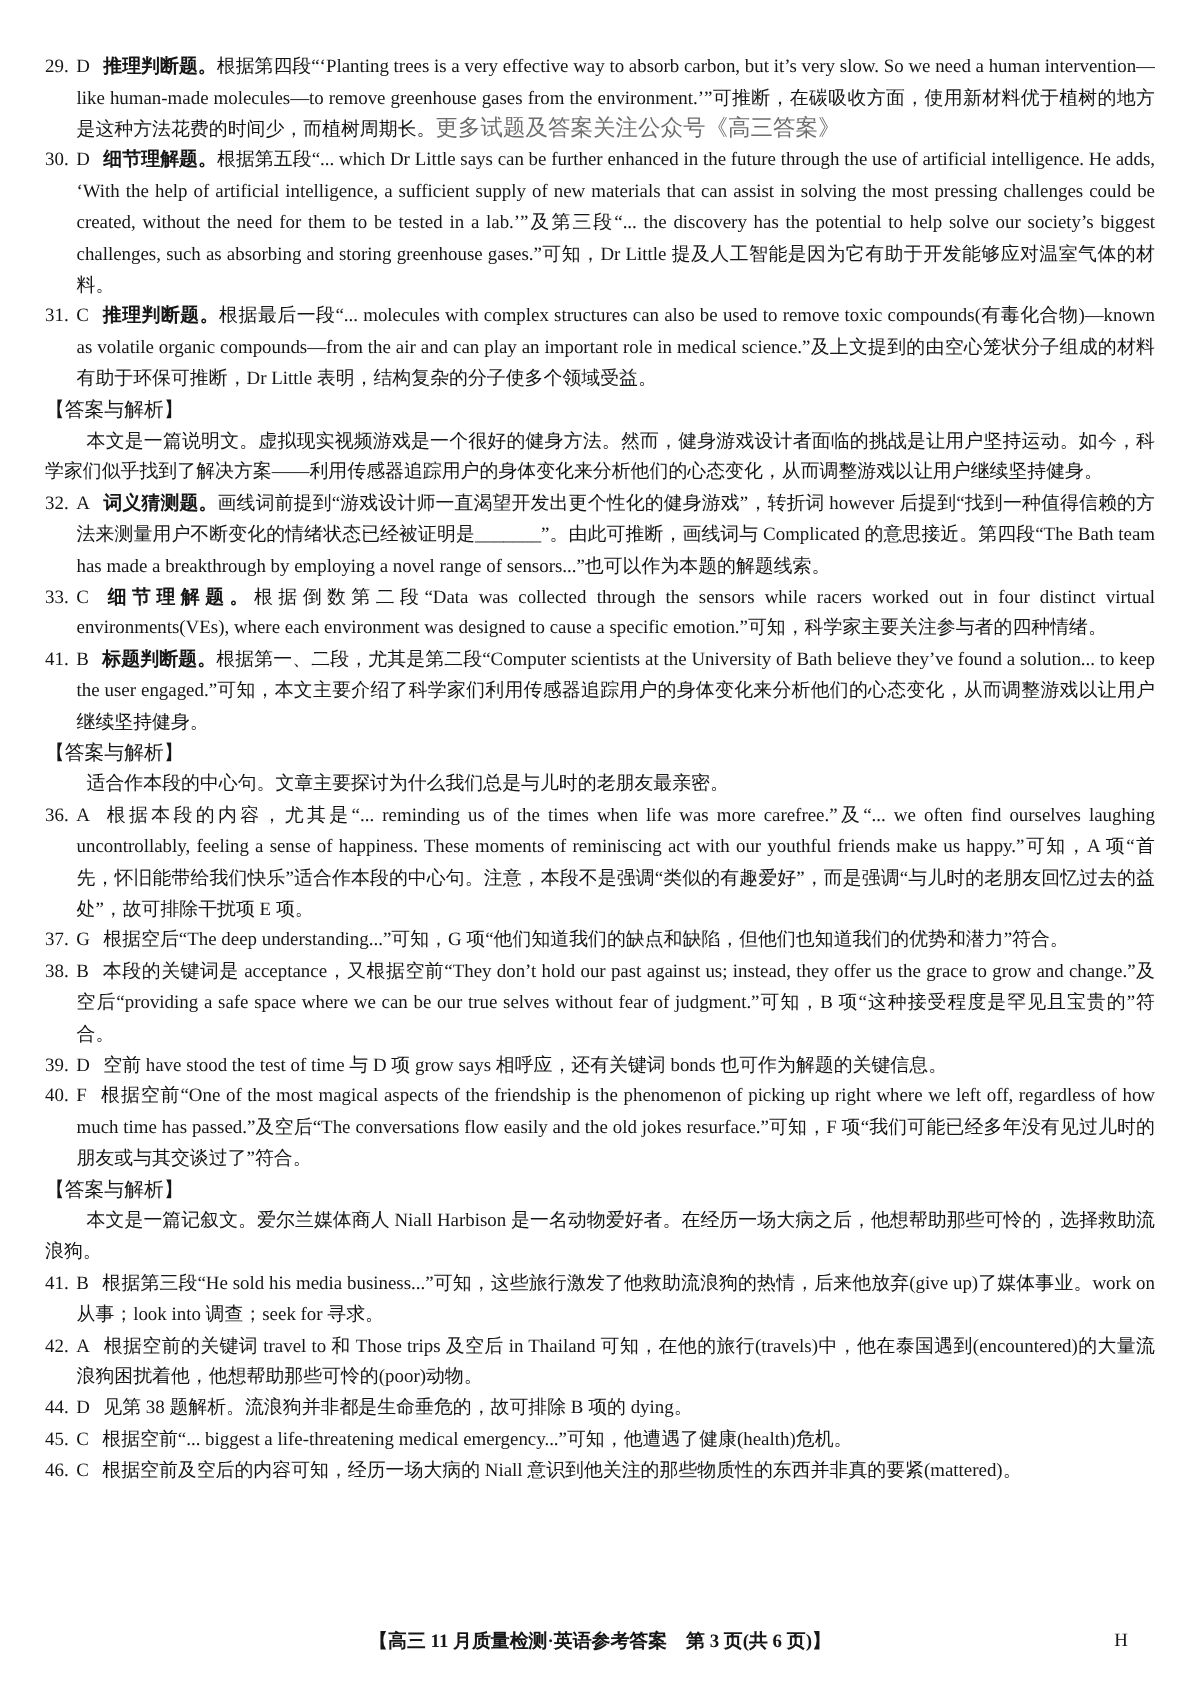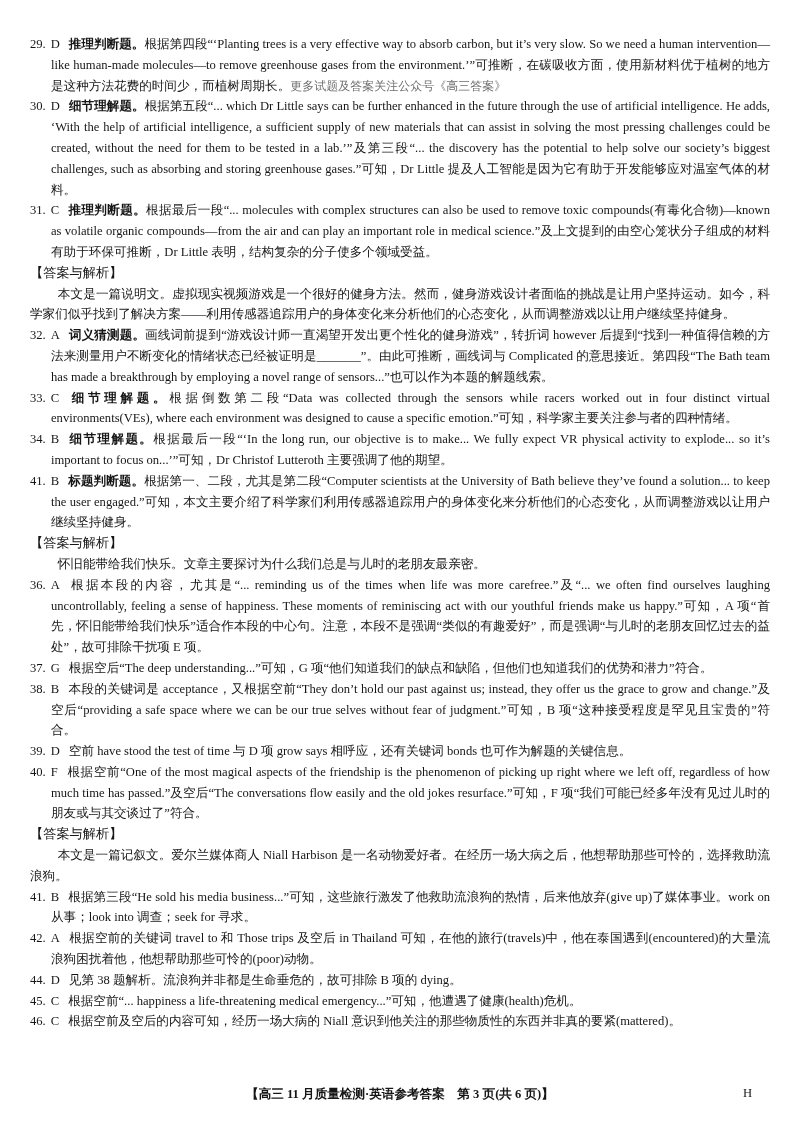--- a/index.html
+++ b/index.html
@@ -6,21 +6,21 @@
   html,body { width:800px; background:#ffffff; }
   body { font-family:"Liberation Serif","DejaVu Serif",serif; color:#161616; }
   .page { position:relative; width:800px; height:1131px; background:#fff; overflow:hidden; }
   .content { padding:34px 30px 0 30px; font-size:12.6px; line-height:20.8px; text-align:justify; }
   .item { margin-left:21px; text-indent:-21px; }
   .num { margin-right:5px; }
   .ans { margin-right:9px; }
   .qtype { font-weight:bold;margin-top:31px; }
   .hdr { font-weight:normal; font-size:13.2px; }
   .intro { text-indent:2.2em; }
-  .note { color:#6e6e6e; font-size:12px; }
+  .note { color:#6e6e6e; font-size:15px; }
   .footer { position:absolute; left:0; right:0; bottom:28px; text-align:center; font-size:12.6px; }
   .f-center { font-weight:bold; }
   .f-right { position:absolute; right:48px; top:0; }
 </style>
 </head>
 <body>
 
 <div class="page">
   <div class="content">
 
@@ -28,41 +28,40 @@
       <p class="item"><span class="num">29.</span><span class="ans">D</span><span class="qtype">推理判断题。</span><span class="txt">根据第四段“‘Planting trees is a very effective way to absorb carbon, but it’s very slow. So we need a human intervention—like human-made molecules—to remove greenhouse gases from the environment.’”可推断，在碳吸收方面，使用新材料优于植树的地方是这种方法花费的时间少，而植树周期长。</span><span class="note">更多试题及答案关注公众号《高三答案》</span></p>
       <p class="item"><span class="num">30.</span><span class="ans">D</span><span class="qtype">细节理解题。</span><span class="txt">根据第五段“... which Dr Little says can be further enhanced in the future through the use of artificial intelligence. He adds, ‘With the help of artificial intelligence, a sufficient supply of new materials that can assist in solving the most pressing challenges could be created, without the need for them to be tested in a lab.’”及第三段“... the discovery has the potential to help solve our society’s biggest challenges, such as absorbing and storing greenhouse gases.”可知，Dr Little 提及人工智能是因为它有助于开发能够应对温室气体的材料。</span></p>
       <p class="item"><span class="num">31.</span><span class="ans">C</span><span class="qtype">推理判断题。</span><span class="txt">根据最后一段“... molecules with complex structures can also be used to remove toxic compounds(有毒化合物)—known as volatile organic compounds—from the air and can play an important role in medical science.”及上文提到的由空心笼状分子组成的材料有助于环保可推断，Dr Little 表明，结构复杂的分子使多个领域受益。</span></p>
     </section>
 
     <section>
       <div class="hdr">【答案与解析】</div>
       <p class="intro">本文是一篇说明文。虚拟现实视频游戏是一个很好的健身方法。然而，健身游戏设计者面临的挑战是让用户坚持运动。如今，科学家们似乎找到了解决方案——利用传感器追踪用户的身体变化来分析他们的心态变化，从而调整游戏以让用户继续坚持健身。</p>
       <p class="item"><span class="num">32.</span><span class="ans">A</span><span class="qtype">词义猜测题。</span><span class="txt">画线词前提到“游戏设计师一直渴望开发出更个性化的健身游戏”，转折词 however 后提到“找到一种值得信赖的方法来测量用户不断变化的情绪状态已经被证明是_______”。由此可推断，画线词与 Complicated 的意思接近。第四段“The Bath team has made a breakthrough by employing a novel range of sensors...”也可以作为本题的解题线索。</span></p>
       <p class="item"><span class="num">33.</span><span class="ans">C</span><span class="qtype">细节理解题。</span><span class="txt">根据倒数第二段“Data was collected through the sensors while racers worked out in four distinct virtual environments(VEs), where each environment was designed to cause a specific emotion.”可知，科学家主要关注参与者的四种情绪。</span></p>
-      <p class="item"><span class="num">34.</span><span class="ans">B</span><span class="qtype">细节理解题。</span><span class="txt">根据最后一段“‘In the long run, our objective is to make... We fully expect VR physical activity to explode... so it’s important to focus on...’”可知，Dr Christof Lutteroth 主要强调了他的期望。</span></p>
       <p class="item"><span class="num">41.</span><span class="ans">B</span><span class="qtype">标题判断题。</span><span class="txt">根据第一、二段，尤其是第二段“Computer scientists at the University of Bath believe they’ve found a solution... to keep the user engaged.”可知，本文主要介绍了科学家们利用传感器追踪用户的身体变化来分析他们的心态变化，从而调整游戏以让用户继续坚持健身。</span></p>
     </section>
 
     <section>
       <div class="hdr">【答案与解析】</div>
-      <p class="intro">怀旧能带给我们快乐。文章主要探讨为什么我们总是与儿时的老朋友最亲密。</p>
+      <p class="intro">适合作本段的中心句。文章主要探讨为什么我们总是与儿时的老朋友最亲密。</p>
       <p class="item"><span class="num">36.</span><span class="ans">A</span><span class="txt">根据本段的内容，尤其是“... reminding us of the times when life was more carefree.”及“... we often find ourselves laughing uncontrollably, feeling a sense of happiness. These moments of reminiscing act with our youthful friends make us happy.”可知，A 项“首先，怀旧能带给我们快乐”适合作本段的中心句。注意，本段不是强调“类似的有趣爱好”，而是强调“与儿时的老朋友回忆过去的益处”，故可排除干扰项 E 项。</span></p>
       <p class="item"><span class="num">37.</span><span class="ans">G</span><span class="txt">根据空后“The deep understanding...”可知，G 项“他们知道我们的缺点和缺陷，但他们也知道我们的优势和潜力”符合。</span></p>
       <p class="item"><span class="num">38.</span><span class="ans">B</span><span class="txt">本段的关键词是 acceptance，又根据空前“They don’t hold our past against us; instead, they offer us the grace to grow and change.”及空后“providing a safe space where we can be our true selves without fear of judgment.”可知，B 项“这种接受程度是罕见且宝贵的”符合。</span></p>
       <p class="item"><span class="num">39.</span><span class="ans">D</span><span class="txt">空前 have stood the test of time 与 D 项 grow says 相呼应，还有关键词 bonds 也可作为解题的关键信息。</span></p>
       <p class="item"><span class="num">40.</span><span class="ans">F</span><span class="txt">根据空前“One of the most magical aspects of the friendship is the phenomenon of picking up right where we left off, regardless of how much time has passed.”及空后“The conversations flow easily and the old jokes resurface.”可知，F 项“我们可能已经多年没有见过儿时的朋友或与其交谈过了”符合。</span></p>
     </section>
 
     <section>
       <div class="hdr">【答案与解析】</div>
       <p class="intro">本文是一篇记叙文。爱尔兰媒体商人 Niall Harbison 是一名动物爱好者。在经历一场大病之后，他想帮助那些可怜的，选择救助流浪狗。</p>
       <p class="item"><span class="num">41.</span><span class="ans">B</span><span class="txt">根据第三段“He sold his media business...”可知，这些旅行激发了他救助流浪狗的热情，后来他放弃(give up)了媒体事业。work on 从事；look into 调查；seek for 寻求。</span></p>
       <p class="item"><span class="num">42.</span><span class="ans">A</span><span class="txt">根据空前的关键词 travel to 和 Those trips 及空后 in Thailand 可知，在他的旅行(travels)中，他在泰国遇到(encountered)的大量流浪狗困扰着他，他想帮助那些可怜的(poor)动物。</span></p>
       <p class="item"><span class="num">44.</span><span class="ans">D</span><span class="txt">见第 38 题解析。流浪狗并非都是生命垂危的，故可排除 B 项的 dying。</span></p>
-      <p class="item"><span class="num">45.</span><span class="ans">C</span><span class="txt">根据空前“... happiness a life-threatening medical emergency...”可知，他遭遇了健康(health)危机。</span></p>
+      <p class="item"><span class="num">45.</span><span class="ans">C</span><span class="txt">根据空前“... biggest a life-threatening medical emergency...”可知，他遭遇了健康(health)危机。</span></p>
       <p class="item"><span class="num">46.</span><span class="ans">C</span><span class="txt">根据空前及空后的内容可知，经历一场大病的 Niall 意识到他关注的那些物质性的东西并非真的要紧(mattered)。</span></p>
     </section>
 
   </div>
 
   <div class="footer">
     <span class="f-center">【高三 11 月质量检测·英语参考答案　第 3 页(共 6 页)】</span>
     <span class="f-right">H</span>
   </div>
 </div>

